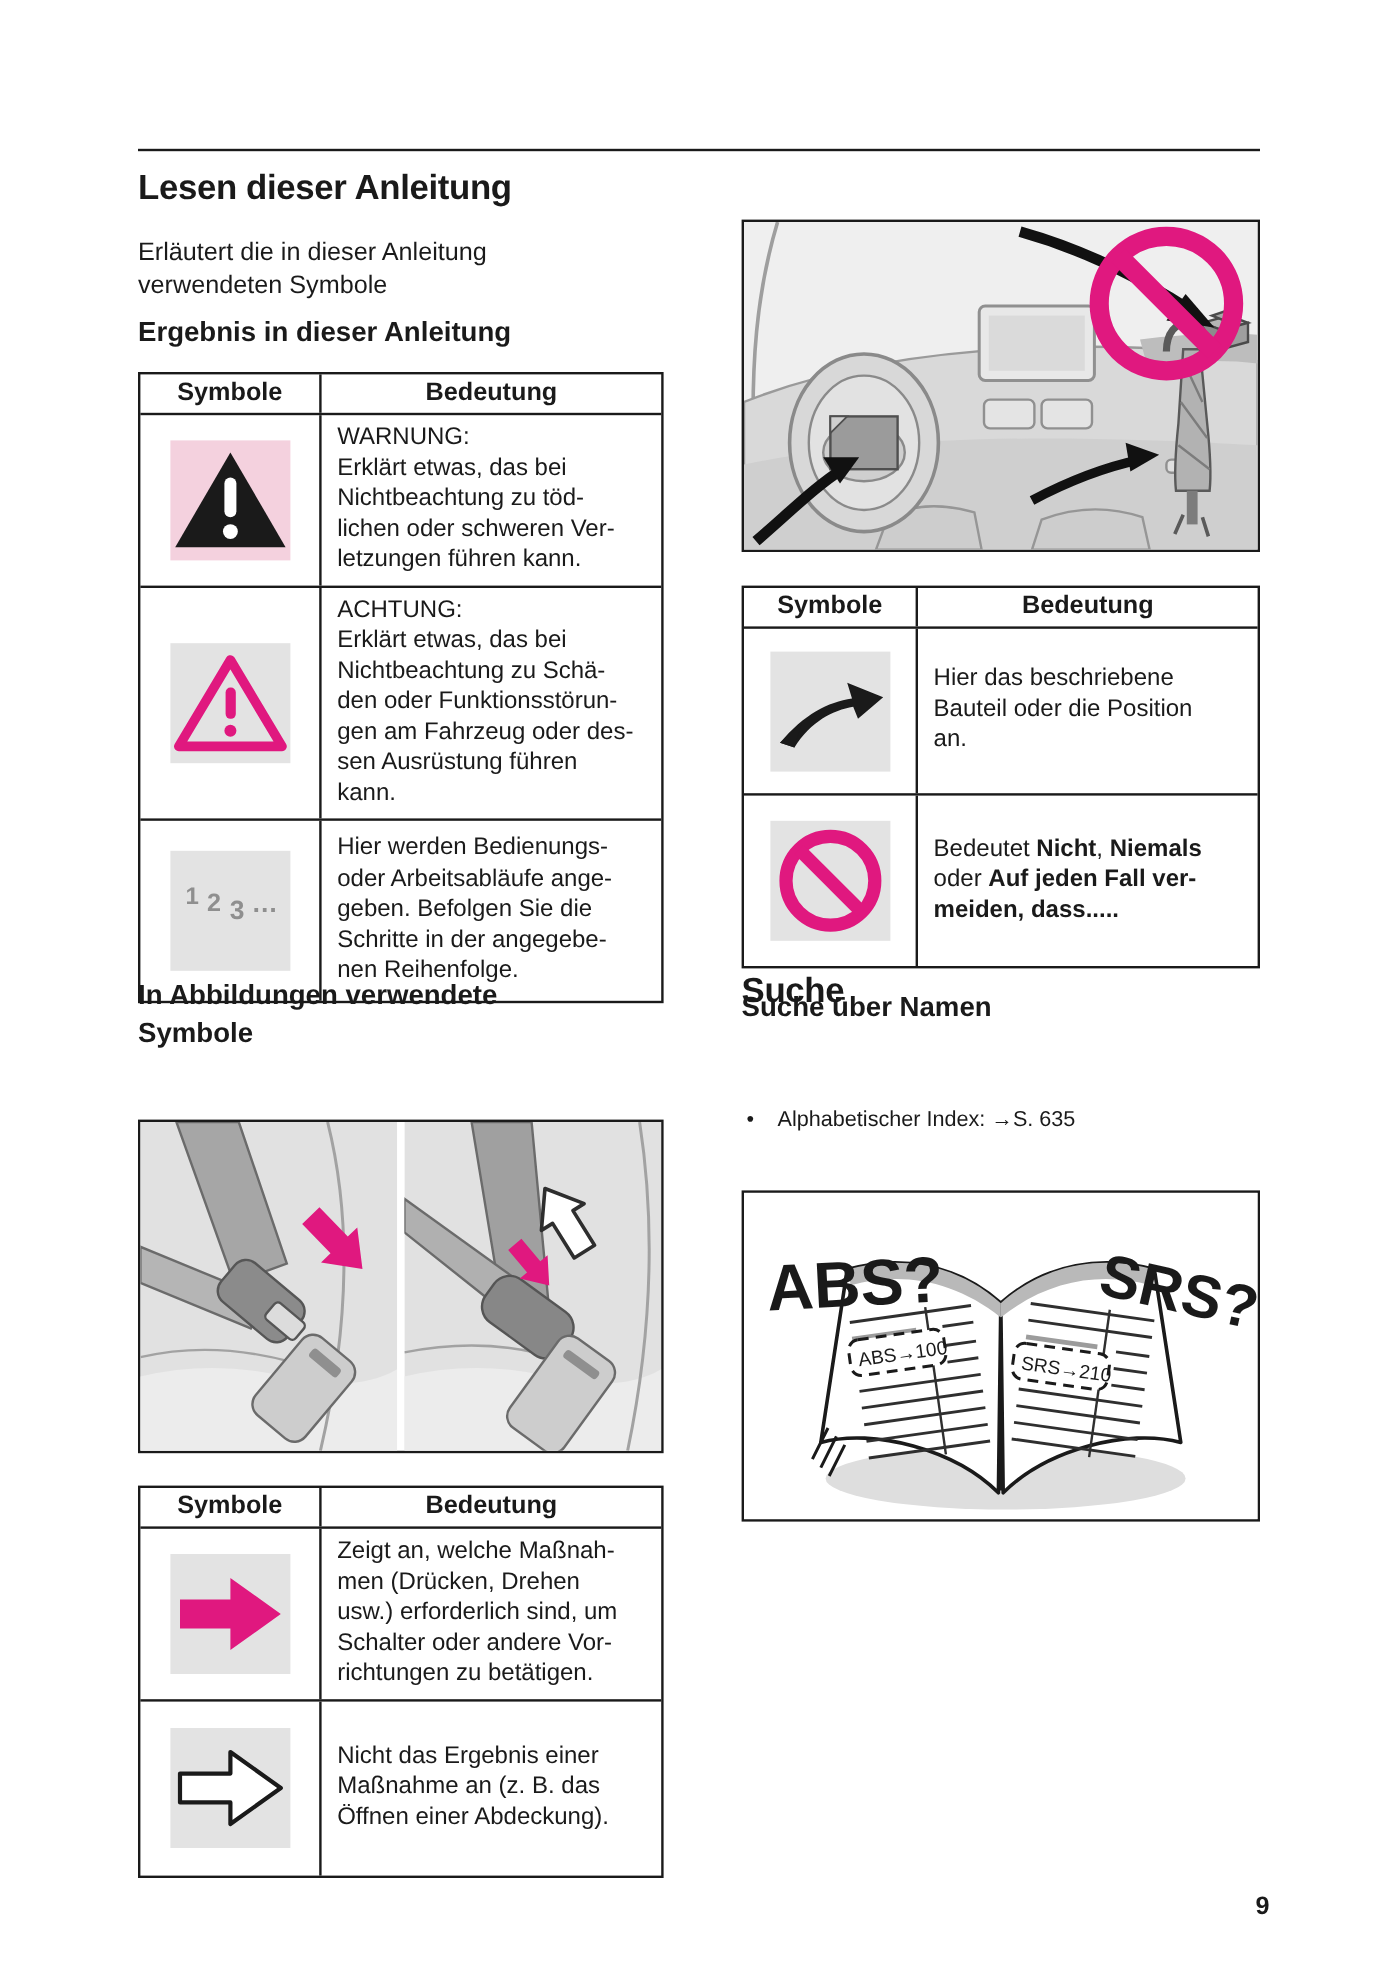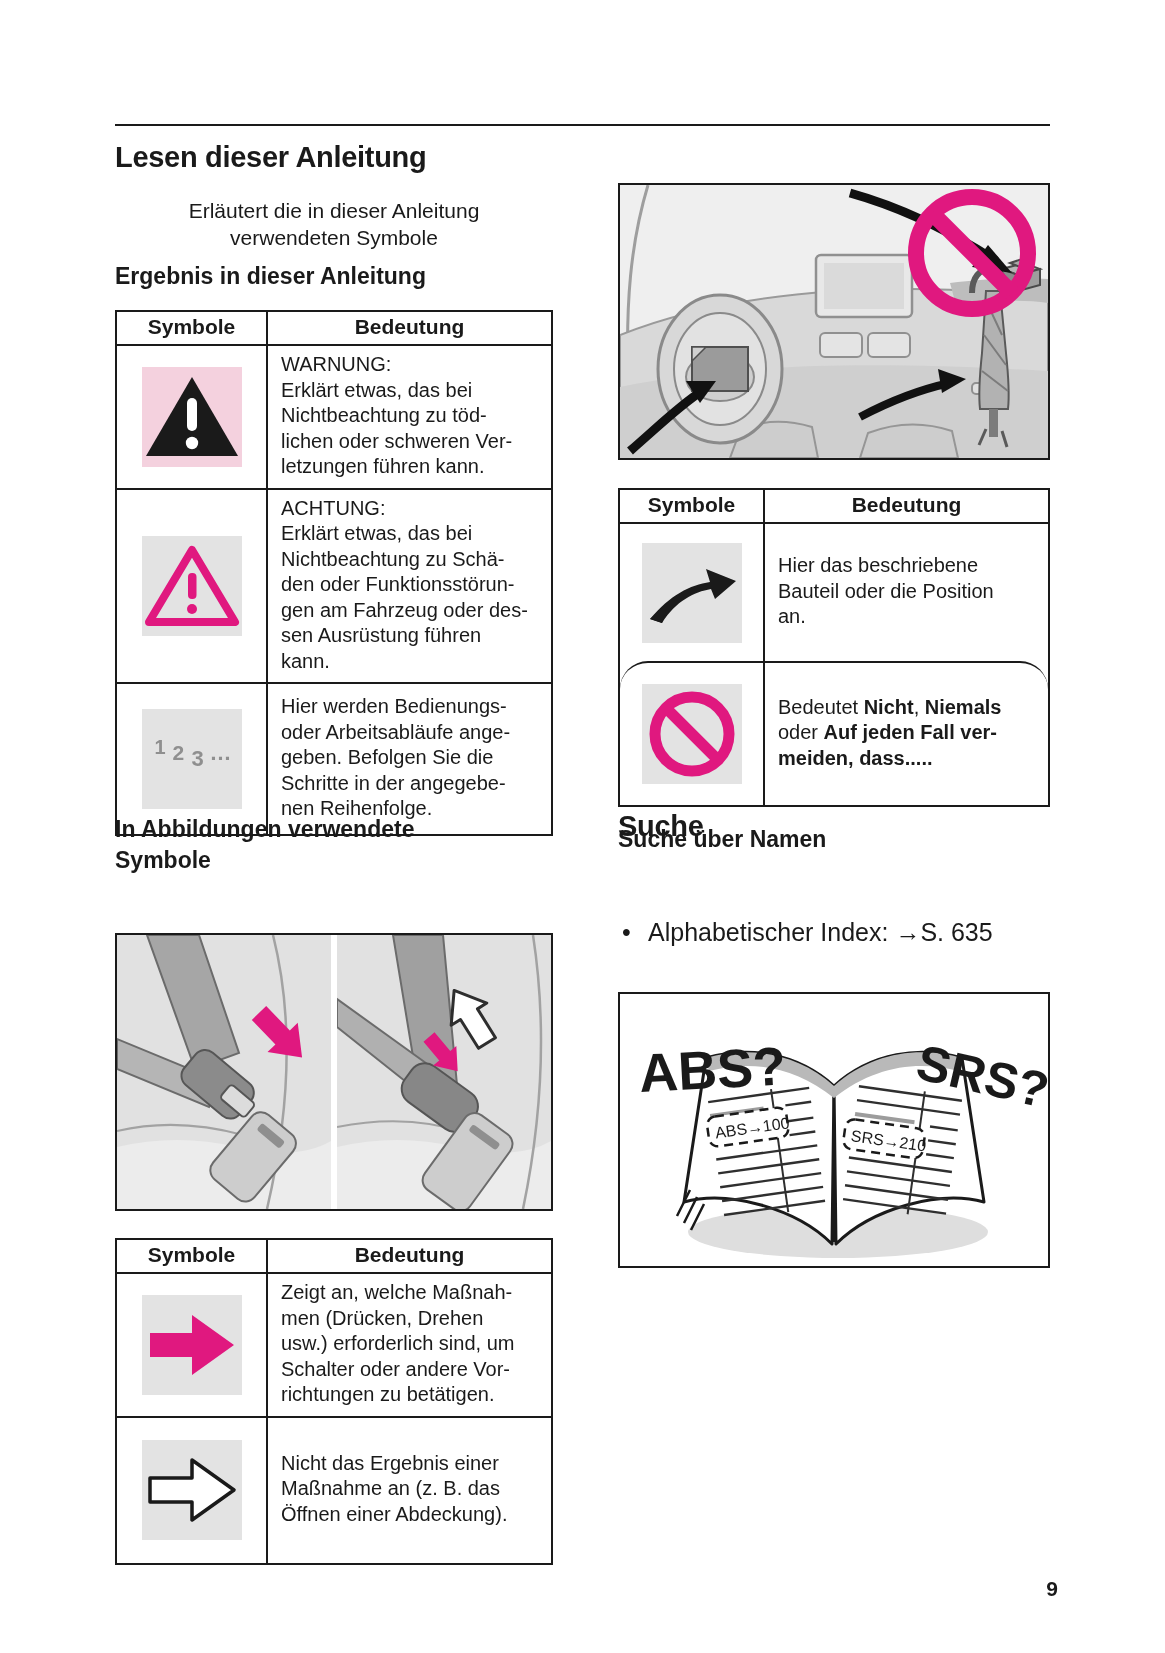--- a/index.html
+++ b/index.html
@@ -2,42 +2,42 @@
 <html><head>
 <meta charset="utf-8">
 <style>
   html,body{margin:0;padding:0;background:#fff;}
   body{width:1165px;height:1653px;font-family:"Liberation Sans","DejaVu Sans",sans-serif;color:#1a1a1a;}
   .page{position:relative;width:1080px;height:1653px;overflow:hidden;background:#fff;}
   .abs{position:absolute;}
   .toprule{left:115px;top:124px;width:935px;height:2px;background:#1a1a1a;}
   .h1{font-size:29px;font-weight:700;letter-spacing:-0.3px;line-height:36px;}
   .h2{font-size:23px;font-weight:700;line-height:31px;white-space:pre-line;}
-  .intro{font-size:21px;line-height:27px;white-space:pre-line;text-align:center;}
+  .intro{font-size:21px;line-height:27px;white-space:pre-line;}
   
   .tbl{border:2px solid #1a1a1a;box-sizing:border-box;background:#fff;}
   .t-row{display:grid;grid-template-columns:151px 1fr;}
   .tbl-r .t-row{grid-template-columns:145px 1fr;}
   .t-row + .t-row{border-top:2px solid #1a1a1a;}
   .c1{border-right:2px solid #1a1a1a;}
   .th{font-size:21px;font-weight:700;text-align:center;padding:3px 0 5px 0;}
   .sym{display:flex;align-items:center;justify-content:center;padding:8px 0;}
   .txt{display:flex;align-items:center;font-size:20px;line-height:25.5px;padding:6px 22px 8px 13px;white-space:pre-line;}
   .tile{width:100px;height:100px;display:flex;align-items:center;justify-content:center;position:relative;}
   .tile.gray{background:#e3e3e3;}
   .tile.pink{background:#f4d1de;}
   .steps span{position:absolute;font-weight:700;color:#8f8f8f;}
   .steps .s1{left:13px;top:27px;font-size:20px;}
   .steps .s2{left:31px;top:32px;font-size:21px;}
   .steps .s3{left:50px;top:37px;font-size:22px;}
   .steps .s4{left:68px;top:31px;font-size:22px;letter-spacing:1px;}
   
   .illus{border:2px solid #1a1a1a;box-sizing:border-box;background:#fff;}
   .belt{display:flex;gap:6px;}
-  .bullet-line{font-size:25px;line-height:27px;}
+  .bullet-line{font-size:18px;line-height:27px;}
   .bullet-line .b{display:inline-block;width:26px;text-align:left;padding-left:4px;}
   .pageno{font-size:21px;font-weight:700;text-align:right;width:40px;}
   b{font-weight:700;}
 </style>
 </head>
 <body>
 
 <div class="page">
 
   <div class="abs toprule"></div>
@@ -246,21 +246,21 @@
           <svg width="100" height="100" viewBox="0 0 100 100">
             <path d="M8,76 C28,52 48,42 68,39 L64,26 L94,38 L73,56 L69,46 C52,49 34,58 20,80 Z" fill="#1a1a1a"></path>
             <path d="M8,76 L26,60 L20,80 Z" fill="#1a1a1a"></path>
           </svg>
         </div>
       </div>
       <div class="txt"><span>Hier das beschriebene
 Bauteil oder die Position
 an.</span></div>
     </div>
-    <div class="t-row" style="min-height:142px;border-radius:28px;">
+    <div class="t-row" style="min-height:142px;">
       <div class="c1 sym">
         <div class="tile gray">
           <svg width="100" height="100" viewBox="0 0 100 100">
             <circle cx="50" cy="50" r="37" fill="none" stroke="#e0187f" stroke-width="11"></circle>
             <line x1="24" y1="24" x2="76" y2="76" stroke="#e0187f" stroke-width="11"></line>
           </svg>
         </div>
       </div>
       <div class="txt"><span><span>Bedeutet </span><b>Nicht</b><span>, </span><b>Niemals</b><span>
 oder </span><b>Auf jeden Fall ver-

